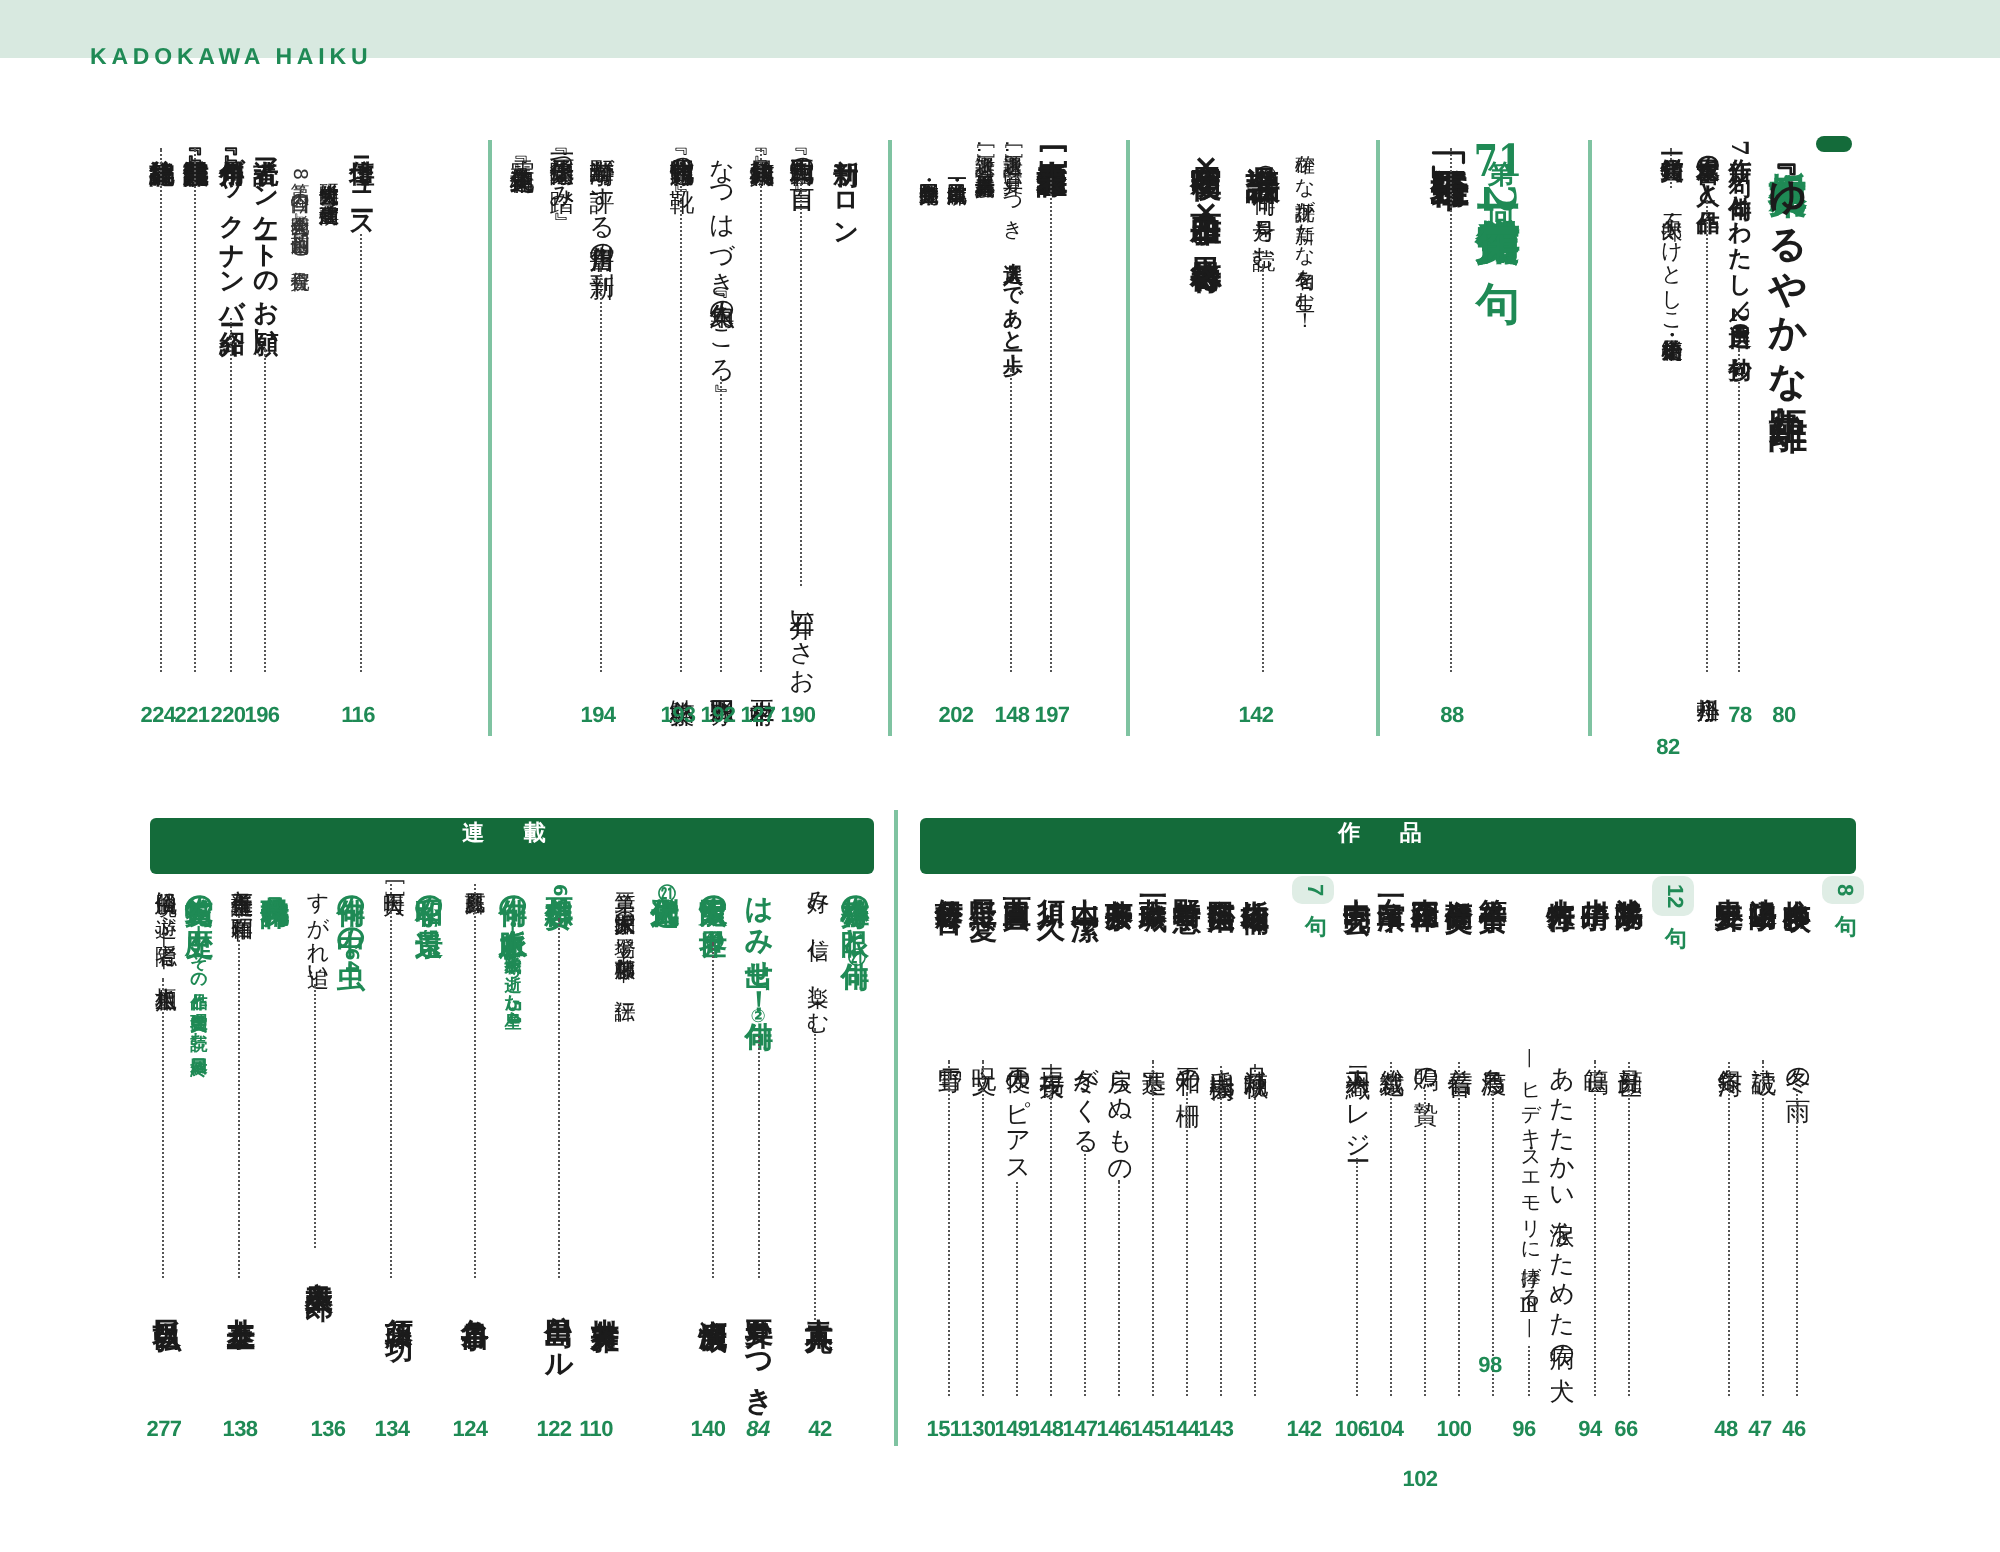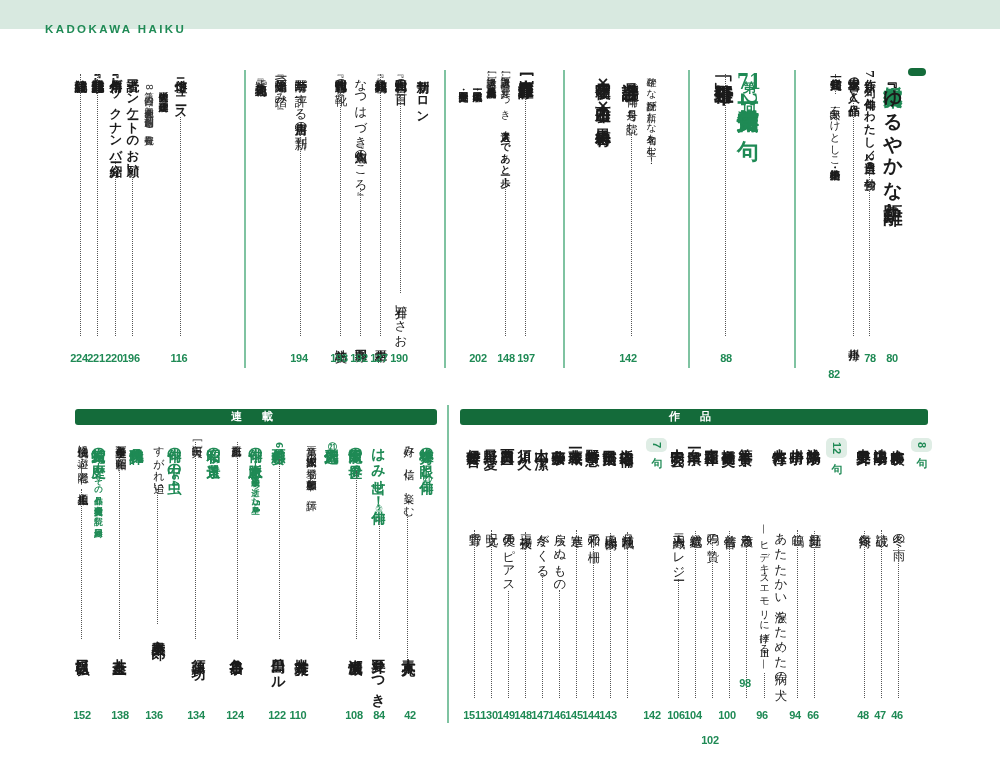--- a/index.html
+++ b/index.html
@@ -18,21 +18,21 @@
   .pg { position: absolute; writing-mode: horizontal-tb; font-family: "Liberation Sans", sans-serif; font-weight: bold; font-size: 11px; color: #1f8a55; transform: translateX(-50%); letter-spacing: -0.3px; }
 
   .serif { font-family: "DejaVu Serif", "Liberation Serif", serif; }
   .b { font-weight: bold; }
   .green { color: #1f8a55; }
   .dark { color: #1b1b1b; }
 
   .badge { display: inline-block; background: #146b3a; color: #fff; border-radius: 5px; padding: 4px 2px; font-size: 10.5px; font-weight: bold; }
   .kubadge { display: inline-block; background: #dfede5; color: #1f8a55; border-radius: 5px; padding: 4px 3px; font-size: 11px; font-family: "Liberation Sans", sans-serif; font-weight: bold; }
 
-  .panelbar { position: absolute; top: 409px; height: 16px; background: #146b3a; border-radius: 3px; color: #fff; font-size: 11px; font-weight: bold; line-height: 16px; letter-spacing: 8px; text-align: center; }
+  .panelbar { position: absolute; top: 409px; height: 28px; background: #146b3a; border-radius: 3px; color: #fff; font-size: 11px; font-weight: bold; line-height: 16px; letter-spacing: 8px; text-align: center; }
 
   .author { font-size: 14px; font-weight: bold; letter-spacing: 1px; }
   .title-s { font-family: "DejaVu Serif", "Liberation Serif", serif; font-size: 12.5px; letter-spacing: 1px; }
 </style>
 </head>
 <body>
 
 <div class="topband"></div>
 <div class="brand">KADOKAWA HAIKU</div>
 
@@ -180,29 +180,29 @@
   </div>
 <div class="vcol author" style="left:400px; top:648px;">青木亮人</div>
 <div class="pg" style="left:410px; top:709px;">42</div>
 
 <div class="row" style="left:370px; top:438px; height:205px; font-size:14px; font-weight:bold;">
     <span class="green">はみ出せ！俳句</span>
     <span class="green" style="font-size:9px;margin-top:4px;">②</span>
     <span class="dots"></span>
   </div>
 <div class="vcol author" style="left:370px; top:648px;">夏井いつき</div>
-<div class="pg" style="left:379px; top:709px;">84</div>
+<div class="pg" style="left:379px; top:709px;font-style:italic;">84</div>
 
 <div class="row" style="left:347px; top:438px; height:205px; font-size:14px; font-weight:bold;">
     <span class="green">飯田龍太の世界</span>
     <span class="green" style="font-size:9px;margin-top:4px;">⑫</span>
     <span class="dots"></span>
   </div>
 <div class="vcol author" style="left:347px; top:648px;">廣瀬悦哉</div>
-<div class="pg" style="left:354px; top:709px;">108</div>
+<div class="pg" style="left:354px; top:709px;">140</div>
 
 <div class="row" style="left:323px; top:438px; height:120px; font-size:14px; font-weight:bold;">
     <span class="green">近代俳人列伝</span>
     <span class="green" style="font-size:9px;margin-top:4px;">㉑</span>
   </div>
 <div class="vcol" style="left:305px; top:438px; font-size:10.5px; font-family:'DejaVu Serif', serif;">第三章　人間探求派の登場　加藤楸邨——評伝</div>
 <div class="vcol author" style="left:293px; top:648px;">岩井英雅</div>
 <div class="pg" style="left:298px; top:709px;">110</div>
 
 <div class="row" style="left:270px; top:438px; height:205px; font-size:14px; font-weight:bold;">
@@ -238,21 +238,21 @@
 
 <div class="row" style="left:166px; top:438px; height:110px; font-size:14px; font-weight:bold;">
     <span class="green">俳句の中の虫</span>
     <span class="green" style="font-size:9px;margin-top:4px;">64</span>
   </div>
 <div class="row" style="left:150px; top:438px; height:190px; font-size:11px;">
     <span class="serif">すがれ追い</span>
     <span class="dots"></span>
   </div>
 <div class="vcol author" style="left:150px; top:630px;">奥本大三郎</div>
-<div class="pg" style="left:154px; top:709px;">136</div>
+<div class="pg" style="left:164px; top:709px;">136</div>
 
 <div class="row" style="left:128px; top:438px; height:130px; font-size:14px; font-weight:bold;">
     <span class="green">現代俳句時評</span>
     <span class="green" style="font-size:8.5px;margin-top:4px;">最終回</span>
   </div>
 <div class="row" style="left:112px; top:438px; height:205px; font-size:11px;">
     <span class="serif">虚子生誕百五十年と昭和百年</span>
     <span class="dots"></span>
   </div>
 <div class="vcol author" style="left:111px; top:648px;">井上泰至</div>
@@ -260,21 +260,21 @@
 
 <div class="row" style="left:90px; top:438px; height:270px; font-size:14px; font-weight:bold;">
     <span class="green">蛇笏賞の歴史</span>
     <span class="green" style="font-size:8.5px;">——その作品と受賞理由を読む 最終回</span>
   </div>
 <div class="row" style="left:74px; top:438px; height:205px; font-size:11px;">
     <span class="serif">脱俗仙境に遊ぶ隠者——相生垣瓜人</span>
     <span class="dots"></span>
   </div>
 <div class="vcol author" style="left:74px; top:648px;">坂口昌弘</div>
-<div class="pg" style="left:82px; top:709px;">152</div>
+<div class="pg" style="left:82px; top:709px;">277</div>
 
 <div class="panelbar" style="left:460px; width:468px;"><span>作 品</span></div>
 
 <div class="vcol" style="left:911px; top:438px;"><span class="kubadge">8句</span></div>
 <div class="vcol" style="left:826px; top:438px;"><span class="kubadge">12句</span></div>
 <div class="vcol" style="left:646px; top:438px;"><span class="kubadge">7句</span></div>
 
 <div class="vcol author" style="left:889px; top:438px;">柿本多映</div>
 <div class="row" style="left:890px; top:524px; height:178px;">
     <span class="title-s">冬の雨</span>

